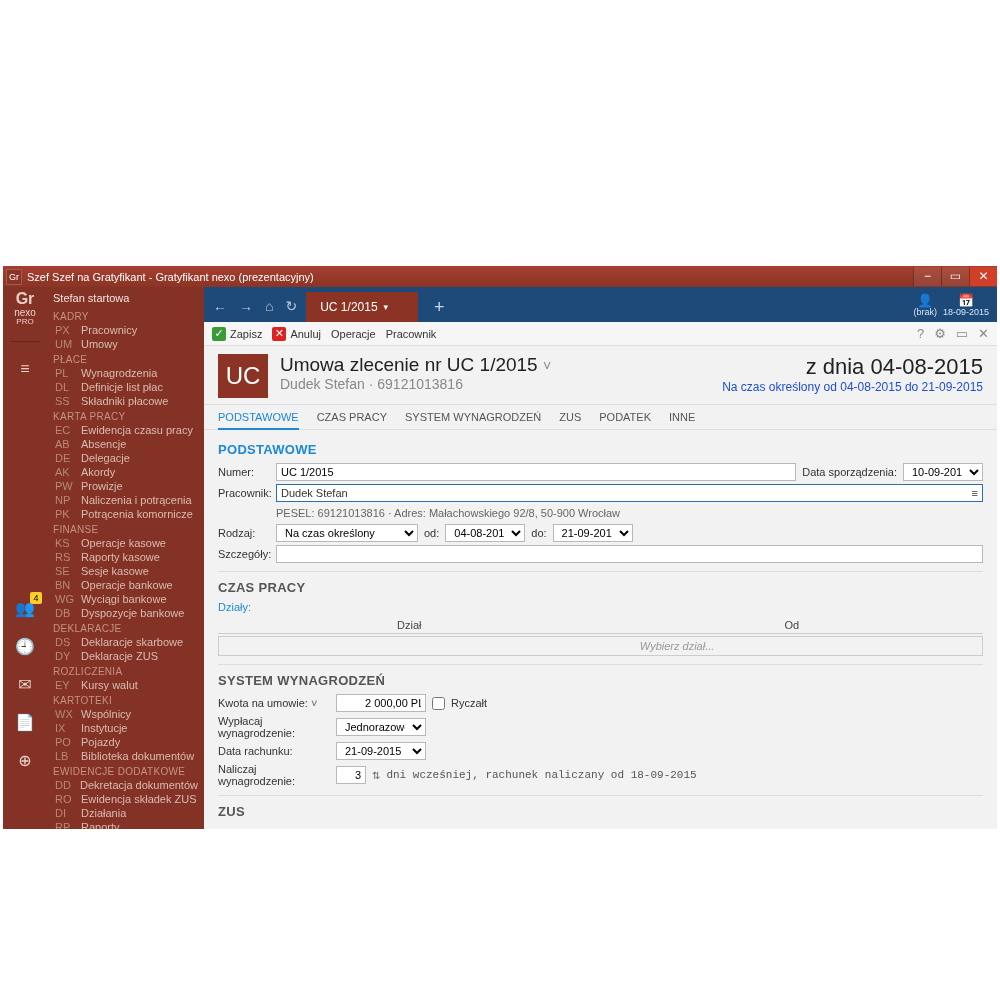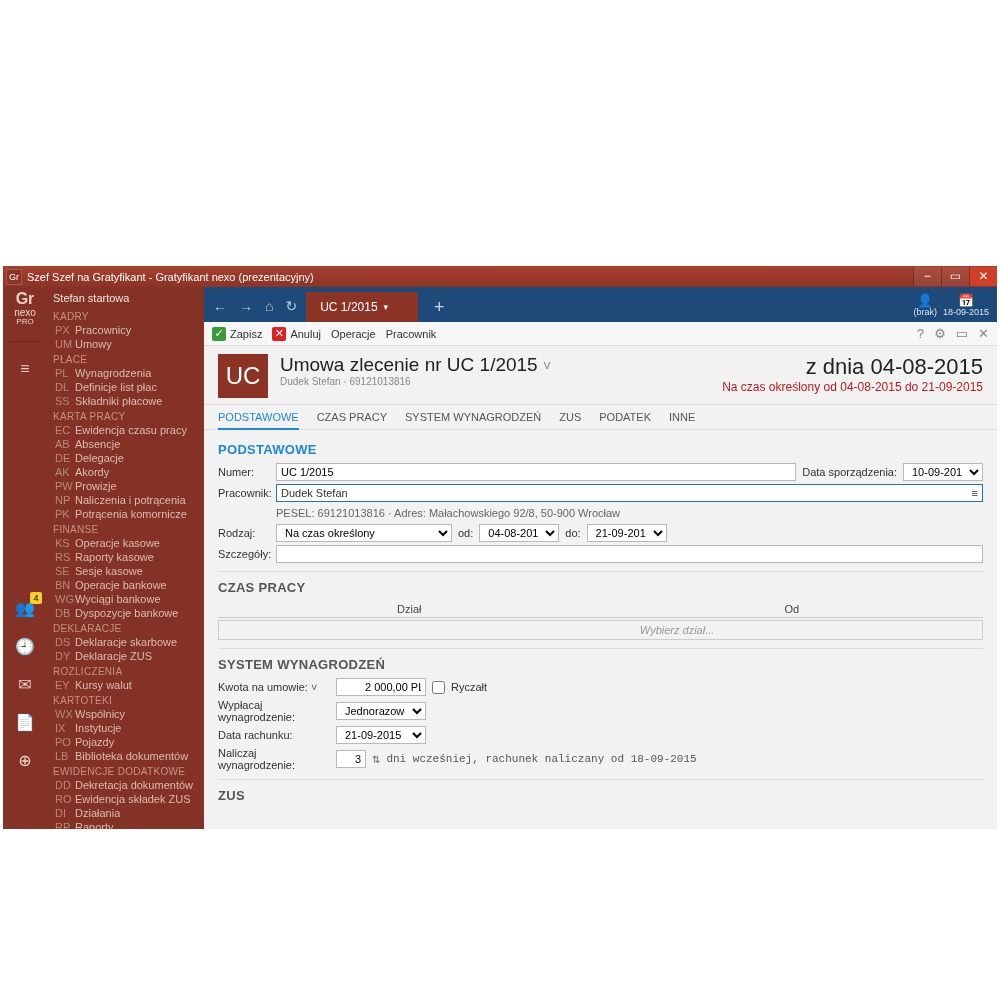--- a/index.html
+++ b/index.html
@@ -22,21 +22,21 @@
   .rail .logo { text-align: center; line-height: 1.05; }
   .rail .ricon { width: 26px; height: 26px; display: flex; align-items: center; justify-content: center; font-size: 16px; position: relative; }
   .rail .ricon.hl::after { content: "4"; position: absolute; top: -4px; right: -4px; background: #ffce2b; color: #000; font-size: 9px; width: 12px; height: 12px; line-height: 12px; text-align: center; border-radius: 2px; }
   .rail .sep { width: 30px; height: 1px; background: #6a261c; margin: 2px 0; }
 
   
   .sidebar { width: 157px; background: #843225; color: #d9bcb2; font-size: 11px; overflow: hidden; padding-top: 3px; }
   .sidebar .home { color: #f2e4de; padding: 2px 6px 4px; font-size: 11px; }
   .grp { margin-top: 1px; }
   .grp-h { color: #c59283; font-size: 10px; padding: 2px 6px 1px; letter-spacing: .3px; }
-  .grp .item { display: flex; gap: 2px; padding: 0 6px 0 8px; line-height: 14px; white-space: nowrap; align-items: center; }
+  .grp .item { display: flex; gap: 8px; padding: 0 6px 0 8px; line-height: 14px; white-space: nowrap; align-items: center; }
   .grp .item .code { color: #b8897b; width: 18px; }
 
   
   .main { flex: 1; display: flex; flex-direction: column; min-width: 0; }
 
   
   .tabstrip { height: 35px; display: flex; align-items: flex-end; padding-left: 6px; gap: 6px; }
   .navarrow { color: #b8c8dc; font-size: 14px; padding: 0 3px 8px; }
   .tab { height: 30px; padding: 0 30px 0 14px; display: flex; align-items: center; font-size: 12px; color: #fff; position: relative; }
   .tab.active { background: #8b3426; }
@@ -50,38 +50,38 @@
   .toolbar { height: 24px; background: #f6f6f6; border-bottom: 1px solid #ddd; display: flex; align-items: center; gap: 10px; padding: 0 8px; font-size: 11px; color: #333; }
   .tbtn { display: flex; align-items: center; gap: 4px; }
   .tb-ic { width: 14px; height: 14px; display: inline-flex; align-items: center; justify-content: center; color: #fff; font-size: 11px; border-radius: 2px; }
   .tb-ic.ok { background: #3a9a3a; }
   .tb-ic.no { background: #d22; }
   .toolbar .right { margin-left: auto; display: flex; gap: 10px; color: #888; font-size: 13px; }
 
   .dochead { padding: 8px 14px 6px; display: flex; gap: 12px; align-items: flex-start; border-bottom: 1px solid #ddd; }
   .docbadge { width: 50px; height: 44px; background: #8b3426; color: #fff; font-size: 24px; font-weight: 300; display: flex; align-items: center; justify-content: center; }
   .dochead h1 { font-size: 19px; font-weight: 400; color: #222; }
-  .dochead .sub { font-size: 10px; color: #888; }
+  .dochead .sub { font-size: 14px; color: #888; }
   .dochead .r { margin-left: auto; text-align: right; }
   .dochead .r .d1 { font-size: 22px; color: #222; }
-  .dochead .r .d2 { font-size: 12px; color: #b91c1c; }
+  .dochead .r .d2 { font-size: 12px; color: #1d4ed8; }
 
   .doctabs { display: flex; gap: 18px; padding: 6px 14px 0; font-size: 11px; color: #555; border-bottom: 1px solid #ddd; }
   .doctab { padding-bottom: 5px; }
   .doctab.active { color: #1e88d8; border-bottom: 2px solid #1e88d8; margin-bottom: -1px; }
 
   .form { flex: 1; overflow: auto; padding: 6px 14px 10px; font-size: 11px; color: #333; }
   .sec-title { color: #1e88d8; font-size: 13px; font-weight: 700; margin: 6px 0 6px; letter-spacing: .3px; }
   .sec-title.gray { color: #555; }
   .row { display: flex; align-items: center; gap: 6px; margin: 3px 0; }
   .lbl { width: 52px; color: #333; }
   .lbl2 { width: 112px; color: #333; }
   input[type=text], select { font-size: 11px; padding: 1px 4px; border: 1px solid #b8b8b8; background: #fff; height: 18px; }
   .inp-long { flex: 1; }
-  .inp-med { width: 176px; }
+  .inp-med { width: 142px; }
   .inp-sm { width: 80px; }
   .pesel { color: #666; font-size: 11px; padding: 2px 0 2px 58px; }
   .linkish { color: #1e88d8; }
   .note { color: #555; font-family: Liberation Mono, monospace; }
   .thead { display: flex; font-size: 11px; color: #444; border-bottom: 1px solid #ccc; margin-top: 4px; }
   .thead div { flex: 1; text-align: center; padding: 2px 0; }
   .placeholder-row { border: 1px solid #ccc; padding: 3px 6px; color: #999; font-style: italic; font-size: 11px; margin-top: 2px; }
   .worker-input { flex: 1; border: 1px solid #2a6fb5; padding: 2px 4px; background: #fff; display: flex; justify-content: space-between; align-items: center; height: 18px; }
   .hr { height: 1px; background: #ddd; margin: 8px 0; }
 </style>
@@ -351,20 +351,23 @@
             <span>do:</span>
             <select class="inp-sm"><option>21-09-2015</option></select>
           </div>
           <div class="row">
             <span class="lbl">Szczegóły:</span>
             <input type="text" class="inp-long" style="">
           </div>
 
           <div class="hr"></div>
           <div class="sec-title gray">CZAS PRACY</div>
+          <div class="row">
+              <span class="linkish">Działy:</span>
+            </div>
           <div class="thead">
             <div>Dział</div>
             <div>Od</div>
           </div>
           <div class="placeholder-row" style="padding-left:55%"><span>Wybierz dział...</span></div>
 
           <div class="hr"></div>
           <div class="sec-title gray">SYSTEM WYNAGRODZEŃ</div>
           <div class="row">
             <span class="lbl2"><span>Kwota na umowie:</span> <span style="color:#666">˅</span></span>

